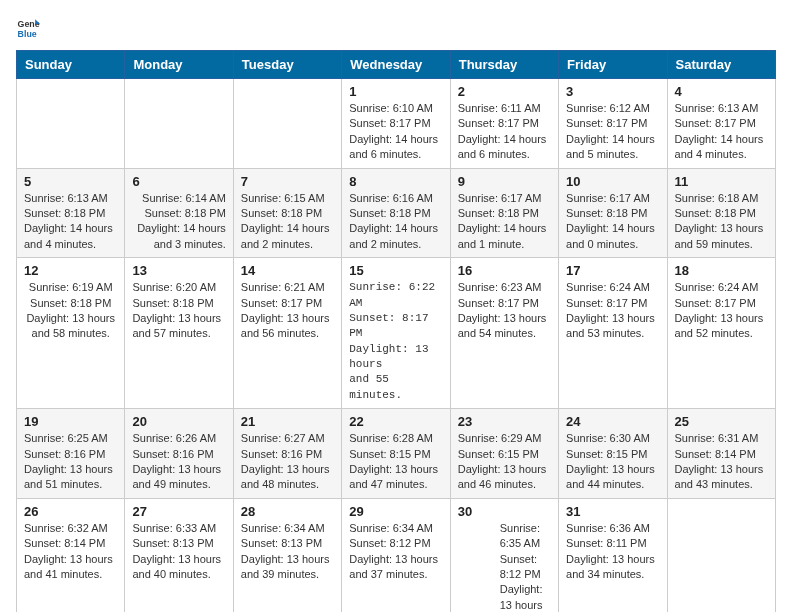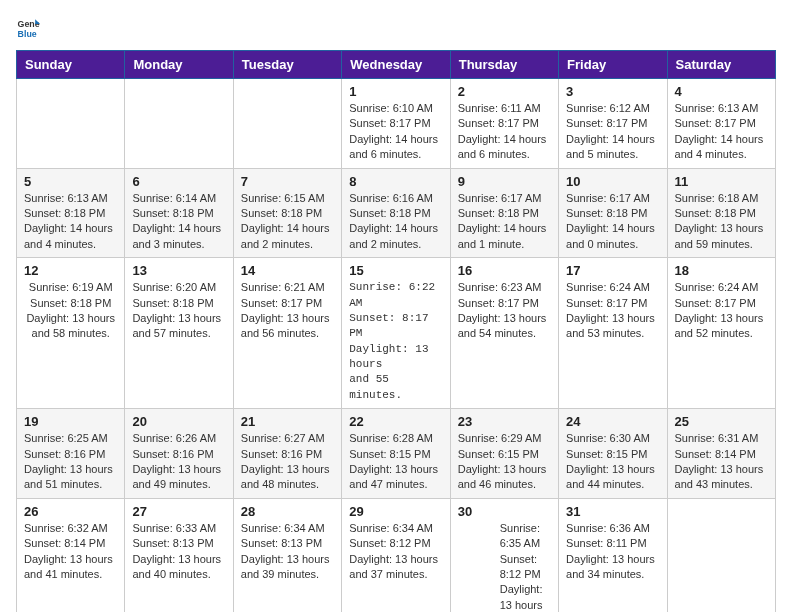--- a/index.html
+++ b/index.html
@@ -61,21 +61,21 @@
       min-height: 80px;
       background: #fff;
     }
     .calendar tr:nth-child(even) td {
       background: #f5f5f5;
     }
     .calendar tr:nth-child(odd) td {
       background: #fff;
     }
     
-    .calendar thead tr th { background: #4c1d95; margin-top: 28px; }
+    .calendar thead tr th { background: #0369a1; margin-top: 28px; }
     .day-number {
       font-size: 13px;
       font-weight: bold;
       color: #222;
       display: block;
       margin-bottom: 2px;
     }
     .day-info {
       font-size: 11px;
       color: #333;
@@ -159,21 +159,21 @@
       <tr class="row-2">
         <td>
           <span class="day-number">5</span>
           <div class="day-info" style="white-space: pre-line;">Sunrise: 6:13 AM
 Sunset: 8:18 PM
 Daylight: 14 hours
 and 4 minutes.</div>
         </td>
         <td>
           <span class="day-number">6</span>
-          <div class="day-info" style="white-space: pre-line;">Sunrise: 6:14 AM
+          <div class="day-info" style="white-space: pre-line; text-align: right;">Sunrise: 6:14 AM
 Sunset: 8:18 PM
 Daylight: 14 hours
 and 3 minutes.</div>
         </td>
         <td>
           <span class="day-number">7</span>
           <div class="day-info" style="white-space: pre-line;">Sunrise: 6:15 AM
 Sunset: 8:18 PM
 Daylight: 14 hours
 and 2 minutes.</div>

